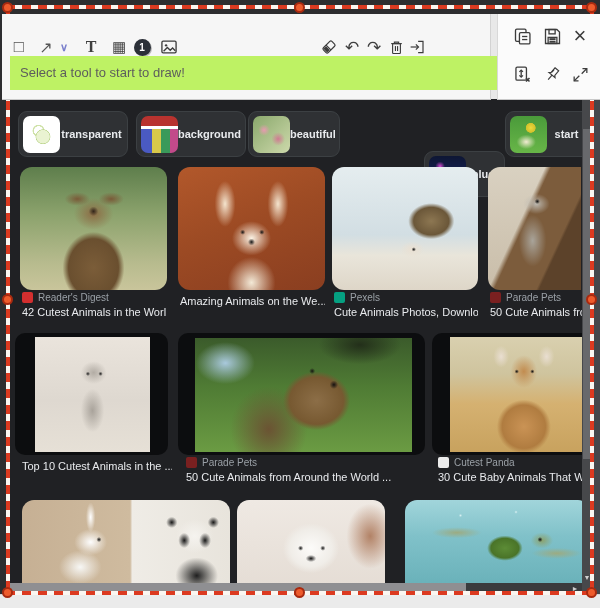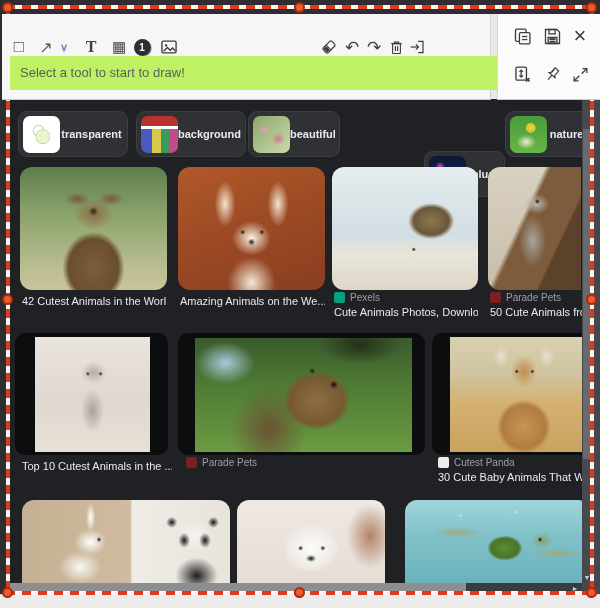--- a/index.html
+++ b/index.html
@@ -175,29 +175,33 @@
     <div class="chip" style="left:240px;width:92px;">
       <span class="chip-thumb t-beautiful" title="flowers thumbnail"></span>
       <span class="chip-label">beautiful</span>
     </div>
     <div class="chip" style="left:416px;width:81px;margin-top:40px;">
       <span class="chip-thumb t-blue" title="neon blue dog thumbnail"></span>
       <span class="chip-label">blue</span>
     </div>
     <div class="chip" style="left:497px;width:86px;">
       <span class="chip-thumb t-spring" title="duckling with flower thumbnail"></span>
-      <span class="chip-label">nature</span>
+      <span class="chip-label">start</span>
     </div>
 
     <div class="card p-quokka1" style="left:12px;top:68px;width:147px;height:123px;" title="Smiling quokka"></div>
     <div class="card p-fennec" style="left:170px;top:68px;width:147px;height:123px;" title="Fennec fox with big ears"></div>
     <div class="card p-hedgehog" style="left:324px;top:68px;width:146px;height:123px;" title="Hedgehog"></div>
     <div class="card p-glider" style="left:480px;top:68px;width:93px;height:123px;border-radius:12px 0 0 12px;" title="Sugar glider on a branch"></div>
 
     <div class="cap" style="left:14px;top:193px;width:145px;">
+      <div class="cap-src">
+          <span class="fav fav-rd"></span>
+          <span>Reader's Digest</span>
+        </div>
       <div class="cap-title">42 Cutest Animals in the Worl...</div>
     </div>
     <div class="cap" style="left:172px;top:193px;width:145px;">
       <div class="cap-title">Amazing Animals on the We...</div>
     </div>
     <div class="cap" style="left:326px;top:193px;width:144px;text-align:right;">
       <div class="cap-src">
           <span class="fav fav-pexels"></span>
           <span>Pexels</span>
         </div>
@@ -222,20 +226,21 @@
     </div>
 
     <div class="cap" style="left:14px;top:358px;width:150px;">
       <div class="cap-title">Top 10 Cutest Animals in the ...</div>
     </div>
     <div class="cap" style="left:178px;top:358px;width:243px;">
       <div class="cap-src">
           <span class="fav fav-parade"></span>
           <span>Parade Pets</span>
         </div>
+      <div class="cap-title">50 Cute Animals from Around the World ...</div>
     </div>
     <div class="cap" style="left:430px;top:358px;width:154px;">
       <div class="cap-src">
           <span class="fav fav-bored"></span>
           <span>Cutest Panda</span>
         </div>
       <div class="cap-title">30 Cute Baby Animals That Will M</div>
     </div>
 
     <div class="card p-rabbitpanda" style="left:14px;top:401px;width:208px;height:86px;border-radius:12px 12px 0 0;" title="White rabbit and panda plush"></div>

